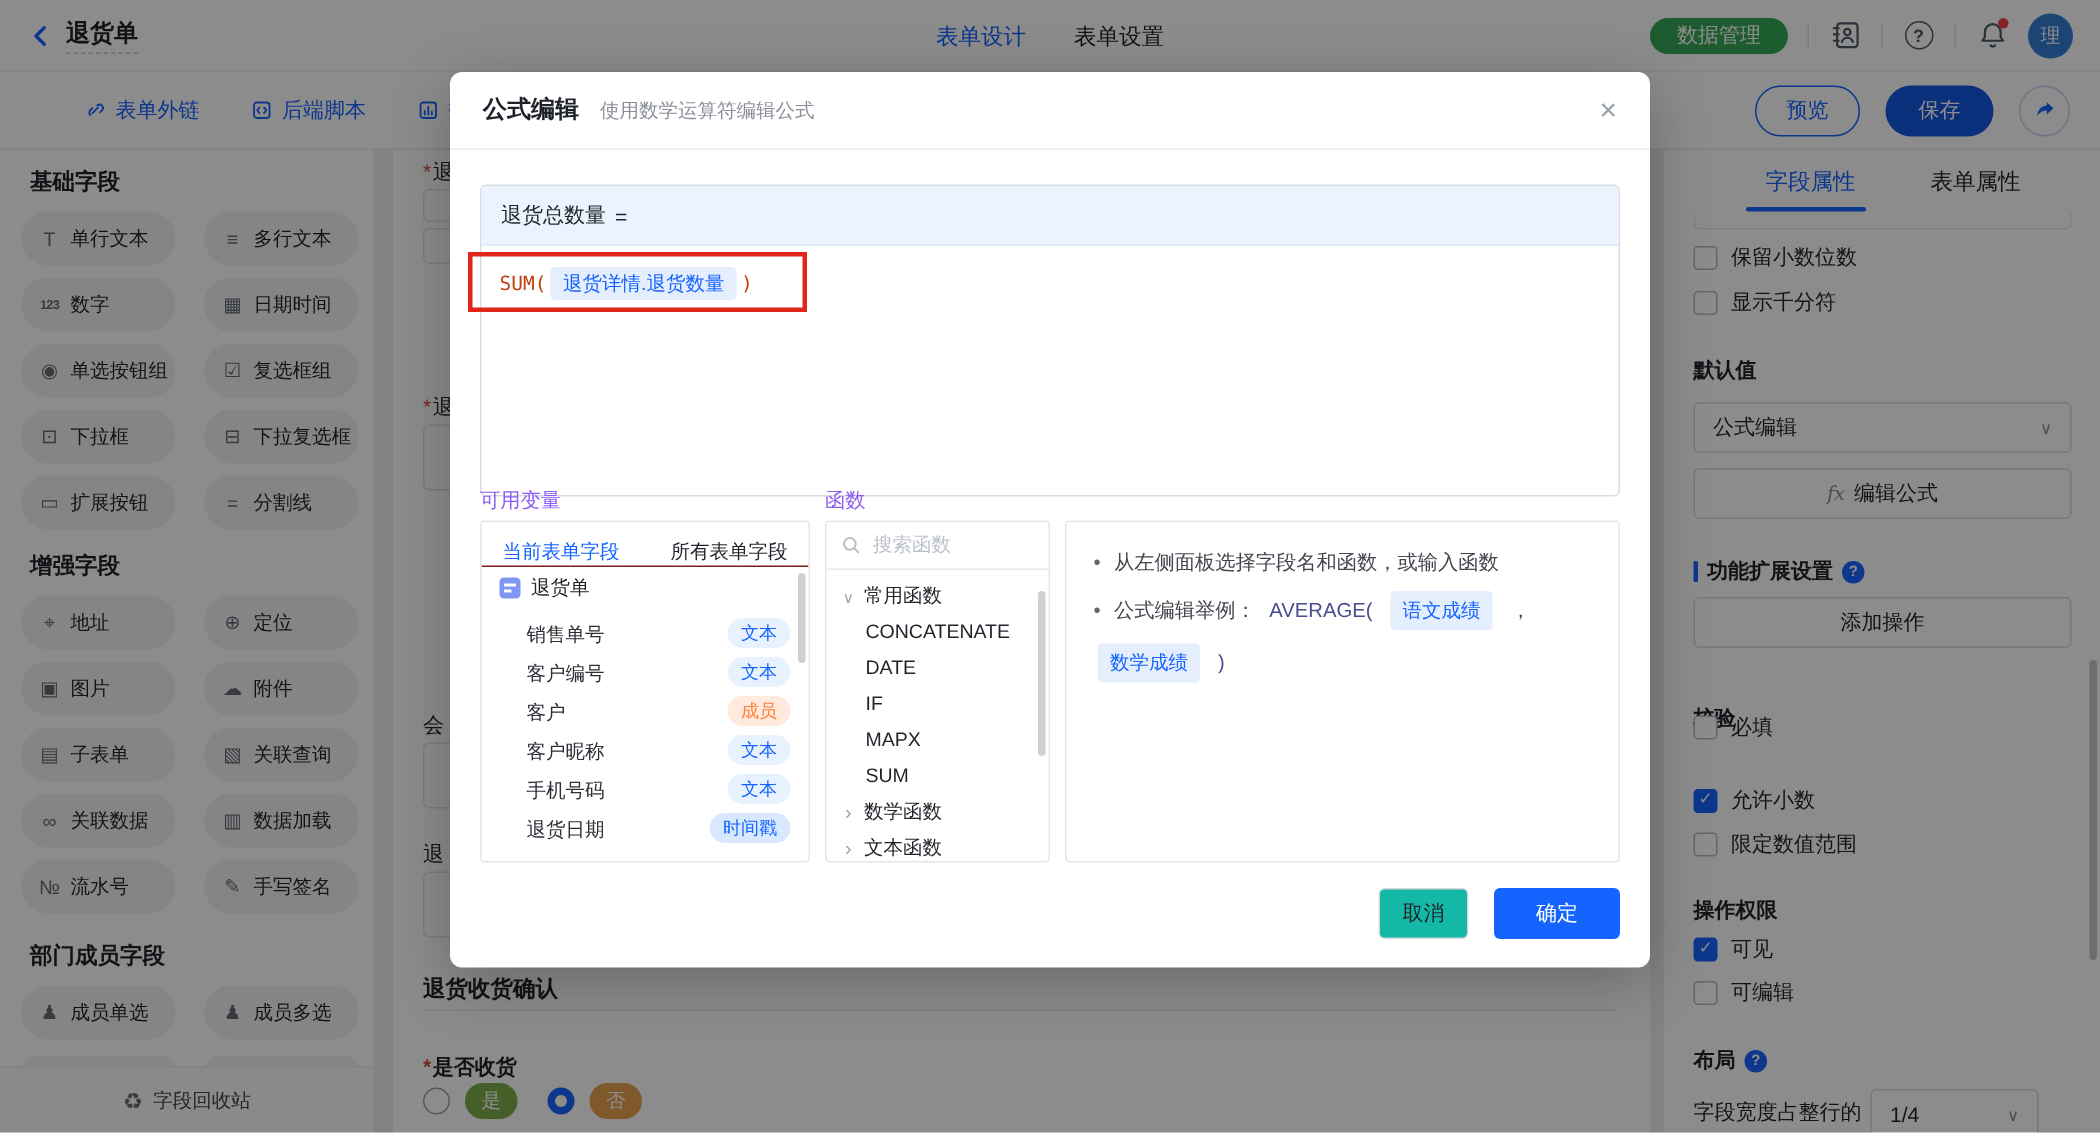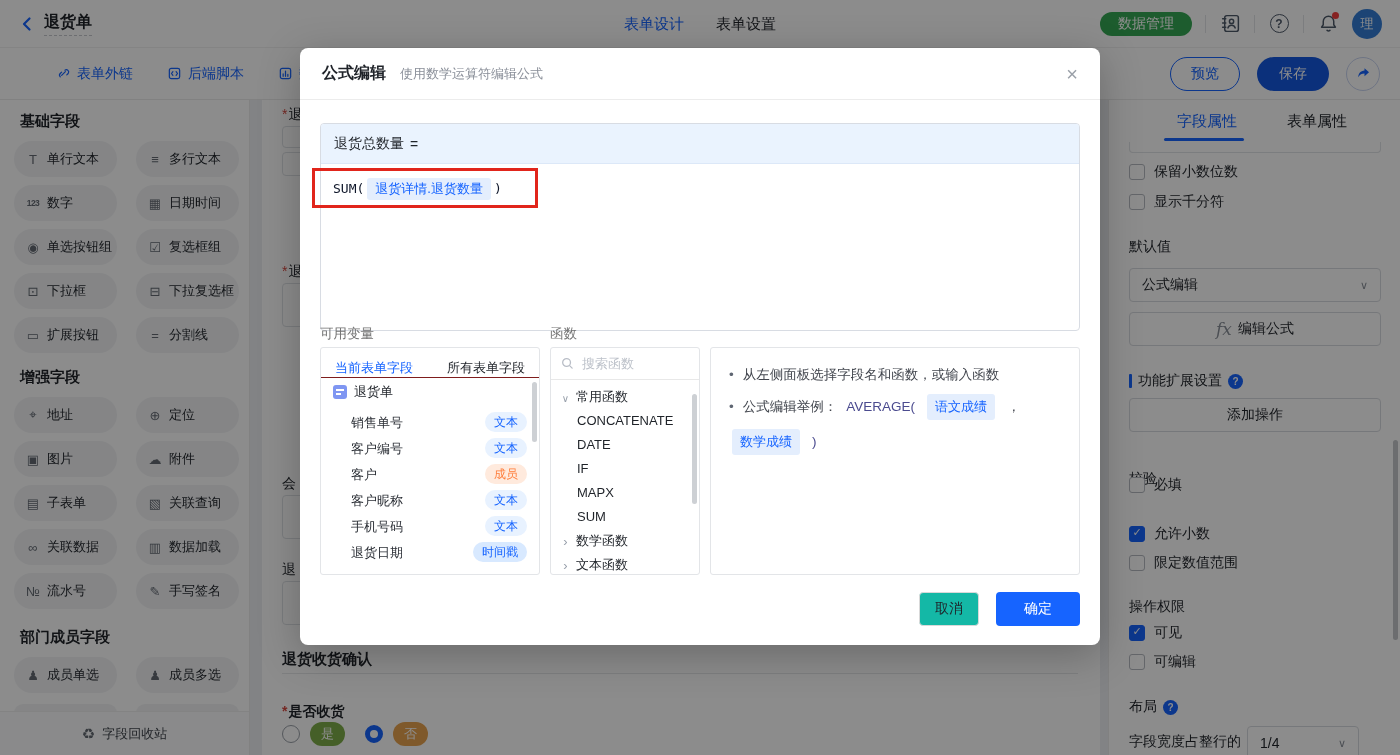--- a/index.html
+++ b/index.html
@@ -66,66 +66,66 @@
   .rightpanel{position:absolute;top:100px;right:0;width:292px;bottom:0;background:#fff;border-left:1px solid #ececec;z-index:1}
   .rp-tabs{position:absolute;top:12px;left:68px;display:flex;gap:50px;font-size:15px}
   .rp-tab{cursor:pointer}
   .rp-tab.active{color:#1664ff}
   .rp-underline{position:absolute;top:38px;left:55px;width:80px;height:3px;background:#1664ff;border-radius:2px}
   .cutinput{position:absolute;top:42px;left:20px;width:252px;height:11px;border:1px solid #e0e3e7;border-top:none;border-radius:0 0 4px 4px}
   .rp-row{position:absolute;left:20px;display:flex;align-items:center;gap:9px;font-size:14px;cursor:pointer}
   .cb{width:16px;height:16px;border:1px solid #b6bac1;border-radius:3px;background:#fff;flex:0 0 16px;position:relative}
   .cb.on{background:#1664ff;border-color:#1664ff}
   .cb.on::after{content:"✓";position:absolute;left:2.5px;top:-1px;color:#fff;font-size:11px;font-weight:700}
-  .rp-h{position:absolute;left:20px;font-size:14px;font-weight:400;display:flex;align-items:center;gap:6px}
+  .rp-h{position:absolute;left:20px;font-size:14px;font-weight:700;display:flex;align-items:center;gap:6px}
   .vbar{display:inline-block;width:3px;height:14px;background:#1664ff;border-radius:1px}
   .qi{width:15px;height:15px;border-radius:50%;background:#1664ff;color:#fff;font-size:10px;font-weight:700;display:inline-flex;align-items:center;justify-content:center}
   .qi::after{content:"?"}
   .rp-select{position:absolute;left:20px;width:252px;height:34px;border:1px solid #d8dbe0;border-radius:4px;background:#fff;display:flex;align-items:center;justify-content:space-between;padding:0 12px;font-size:14px;cursor:pointer}
   .chev{color:#8a9099;font-size:11px}
   .chev::after{content:"∨"}
   .rp-btn{position:absolute;left:20px;width:252px;height:34px;border:1px solid #d8dbe0;border-radius:4px;background:#fff;display:flex;align-items:center;justify-content:center;gap:6px;font-size:14px;cursor:pointer}
-  .fx{font-family:"DejaVu Serif",serif;font-style:italic;color:#8a9099;font-size:17px}
+  .fx{font-family:"DejaVu Serif",serif;font-style:italic;color:#8a9099;font-size:13px}
   .pg-scroll{position:absolute;right:2px;top:340px;width:5px;height:200px;background:#c5c7ca;border-radius:3px;cursor:pointer}
 
   
   .dim{position:absolute;inset:0;background:rgba(0,0,0,.45);z-index:5}
   .modal{position:absolute;left:300px;top:48px;width:800px;height:597px;background:#fff;border-radius:8px;z-index:10;box-shadow:0 10px 40px rgba(0,0,0,.25)}
   .m-head{height:52px;border-bottom:1px solid #ececec;display:flex;align-items:center;padding:0 22px}
   .m-title{font-size:16px;font-weight:700}
   .m-sub{font-size:13px;color:#8a8f99;margin-left:14px}
   .m-close{margin-left:auto;font-size:20px;color:#9aa0a8;cursor:pointer;line-height:1}
   .fxbox{position:absolute;left:20px;top:75px;width:760px;height:208px;border:1px solid #d8dce3;border-radius:4px;overflow:hidden}
   .fxbox-head{height:40px;background:#eaf3fe;border-bottom:1px solid #dce8f8;display:flex;align-items:center;padding:0 13px;font-size:14px;gap:6px}
   .fxbox-body{padding:14px 12px}
-  .ftok{font-family:"DejaVu Sans Mono",monospace;font-size:13px;color:#0f172a}
+  .ftok{font-family:"DejaVu Sans Mono",monospace;font-size:13px;color:#c2410c}
   .chip{background:#e4eefd;color:#1664ff;border-radius:3px;padding:2px 8px;font-size:13px;margin:0 3px;cursor:pointer;display:inline-block}
   .redbox{position:absolute;left:12px;top:120px;width:226px;height:40px;border:3px solid #e1251b;z-index:15;pointer-events:none}
-  .pane-label{position:absolute;top:277px;font-size:13.5px;color:#737373}
+  .pane-label{position:absolute;top:277px;font-size:13.5px;color:#8b5cf6}
   .pl-vars{left:20px}.pl-func{left:250px}
   .pane{position:absolute;top:299px;height:228px;border:1px solid #e3e5e8;border-radius:3px;background:#fff;overflow:hidden}
   .pane-vars{left:20px;width:220px}
   .pane-func{left:250px;width:150px}
   .pane-tips{left:410px;width:370px}
   .vtabs{height:30px;border-bottom:1px solid #7f1d1d;display:flex;align-items:flex-end;justify-content:space-between;padding:0 14px;font-size:13px}
   .vtab{cursor:pointer}
   .vtab.active{color:#1664ff}
   .vrowroot{height:28px;display:flex;align-items:center;gap:7px;padding-left:12px;font-size:13px;cursor:pointer}
   .docic{width:14px;height:14px;background:#7f96f2;border-radius:3px;position:relative;flex:0 0 14px}
   .docic::before{content:"";position:absolute;left:3px;top:4px;width:8px;height:1.5px;background:#fff}
   .docic::after{content:"";position:absolute;left:3px;top:8px;width:5px;height:1.5px;background:#fff}
   .vrow{height:26px;display:flex;align-items:flex-end;padding:0 12px 0 30px;font-size:13px;cursor:pointer}
   .vrow .nm{flex:1;color:#2b2f36}
   .badge{font-size:12px;padding:1.5px 9px;border-radius:10px;white-space:nowrap}
   .badge.text{color:#1664ff;background:#e8f2ff}
   .badge.member{color:#ff7d3a;background:#ffeadd}
   .badge.ts{color:#1664ff;background:#d8e9ff}
   .vscroll{position:absolute;right:2px;top:34px;width:5px;height:60px;background:#cdd0d4;border-radius:3px;cursor:pointer}
   .fsearch{height:32px;border-bottom:1px solid #e8e8e8;display:flex;align-items:center;gap:6px;padding:0 10px}
-  .fsearch input{border:none;outline:none;width:100px;font-size:13px;font-family:Liberation Sans, sans-serif;color:#0f766e}
+  .fsearch input{border:none;outline:none;width:100px;font-size:13px;font-family:Liberation Mono, monospace;color:#0f766e}
   .fsearch input::placeholder{color:#bcc1c9}
   .flist{padding-top:5px}
   .grow{height:24px;display:flex;align-items:center;gap:6px;padding-left:10px;font-size:13px;cursor:pointer}
   .car{color:#98a0ab;width:9px;display:inline-block;text-align:center}
   .car-d::after{content:"∨";font-size:10px}
   .car-r::after{content:"›";font-size:13px}
   .fitem{height:24px;line-height:24px;padding-left:26px;font-size:13px;cursor:pointer}
   .fscroll{position:absolute;right:2px;top:46px;width:5px;height:110px;background:#cdd0d4;border-radius:3px;cursor:pointer}
   .tips{padding:16px 18px}
   .tip{display:flex;gap:9px;font-size:13.5px;color:#42464e;line-height:22px;margin-bottom:8px;flex-wrap:wrap;align-items:center}

